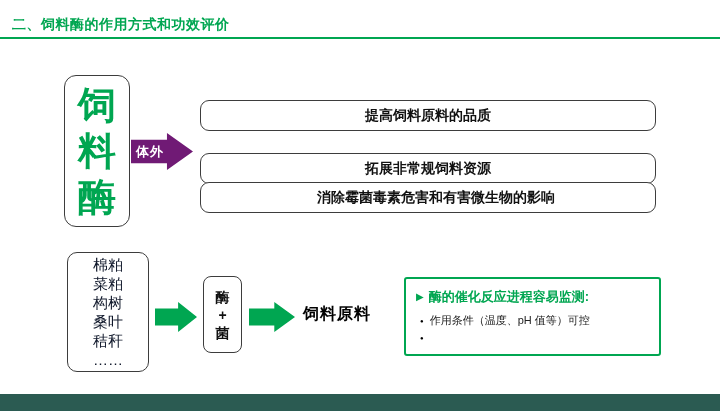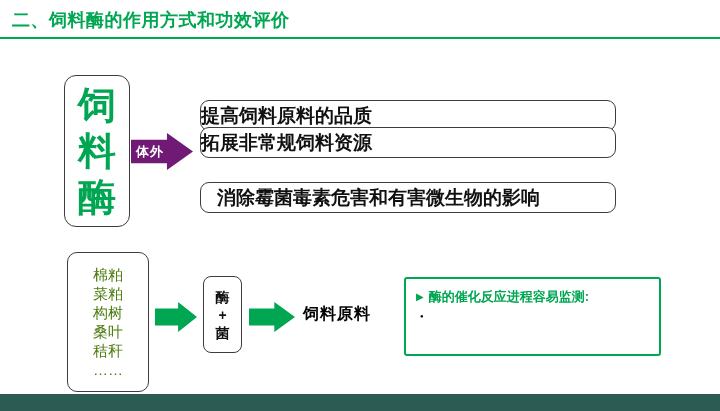--- a/index.html
+++ b/index.html
@@ -10,22 +10,22 @@
     position: relative;
     width: 720px;
     height: 411px;
     background: #ffffff;
     overflow: hidden;
   }
 
   .title {
     position: absolute;
     left: 12px;
-    top: 8px;
-    font-size: 18px;
+    top: 16px;
+    font-size: 14px;
     font-weight: bold;
     color: #00A651;
     letter-spacing: 0.5px;
   }
 
   .divider {
     position: absolute;
     left: 0;
     top: 37px;
     width: 720px;
@@ -69,50 +69,51 @@
   .labeled-arrow-text {
     color: #ffffff;
     font-size: 13px;
     font-weight: bold;
     letter-spacing: 1px;
   }
 
   .outcome-box {
     position: absolute;
     left: 200px;
-    width: 416px;
+    width: 456px;
     height: 31px;
     border: 1.5px solid #3d3d3d;
     border-radius: 9px;
     background: #ffffff;
     display: flex;
     align-items: center;
-    font-size: 19px;
+    justify-content: center;
+    font-size: 14px;
     font-weight: bold;
     color: #111111;
   }
   .outcome-1 { top: 100px; }
-  .outcome-2 { top: 127px; }
+  .outcome-2 { top: 153px; }
   .outcome-3 { top: 182px; padding-left: 16px; }
 
   .materials-box {
     position: absolute;
     left: 67px;
     top: 252px;
     width: 82px;
-    height: 140px;
+    height: 120px;
     border: 1.5px solid #3d3d3d;
     border-radius: 10px;
     background: #ffffff;
     display: flex;
     flex-direction: column;
     align-items: center;
     justify-content: center;
     font-size: 15px;
-    color: #4d7c0f;
+    color: #0f172a;
     line-height: 19px;
   }
 
   .flow-arrow {
     position: absolute;
     background: #00A651;
     clip-path: polygon(0 22%, 55% 22%, 55% 0, 100% 50%, 55% 100%, 55% 78%, 0 78%);
   }
   .flow-arrow-1 { left: 155px; top: 302px; width: 42px; height: 30px; }
   .flow-arrow-2 { left: 249px; top: 302px; width: 46px; height: 30px; }
@@ -245,18 +246,22 @@
 
   <div class="result-label">饲料原料</div>
 
   <div class="certainty-box">
     <div class="certainty-heading">
       <span class="tri">▶</span>
       <span>酶的催化反应进程容易监测:</span>
     </div>
     <div class="certainty-bullet">
       <span class="dot">●</span>
+      <span>作用条件（温度、pH 值等）可控</span>
     </div>
+    <div class="certainty-bullet">
+      <span class="dot">●</span>
+    </div>
   </div>
 
   <div class="footer-bar"></div>
 
 </div>
 
 </body></html>

